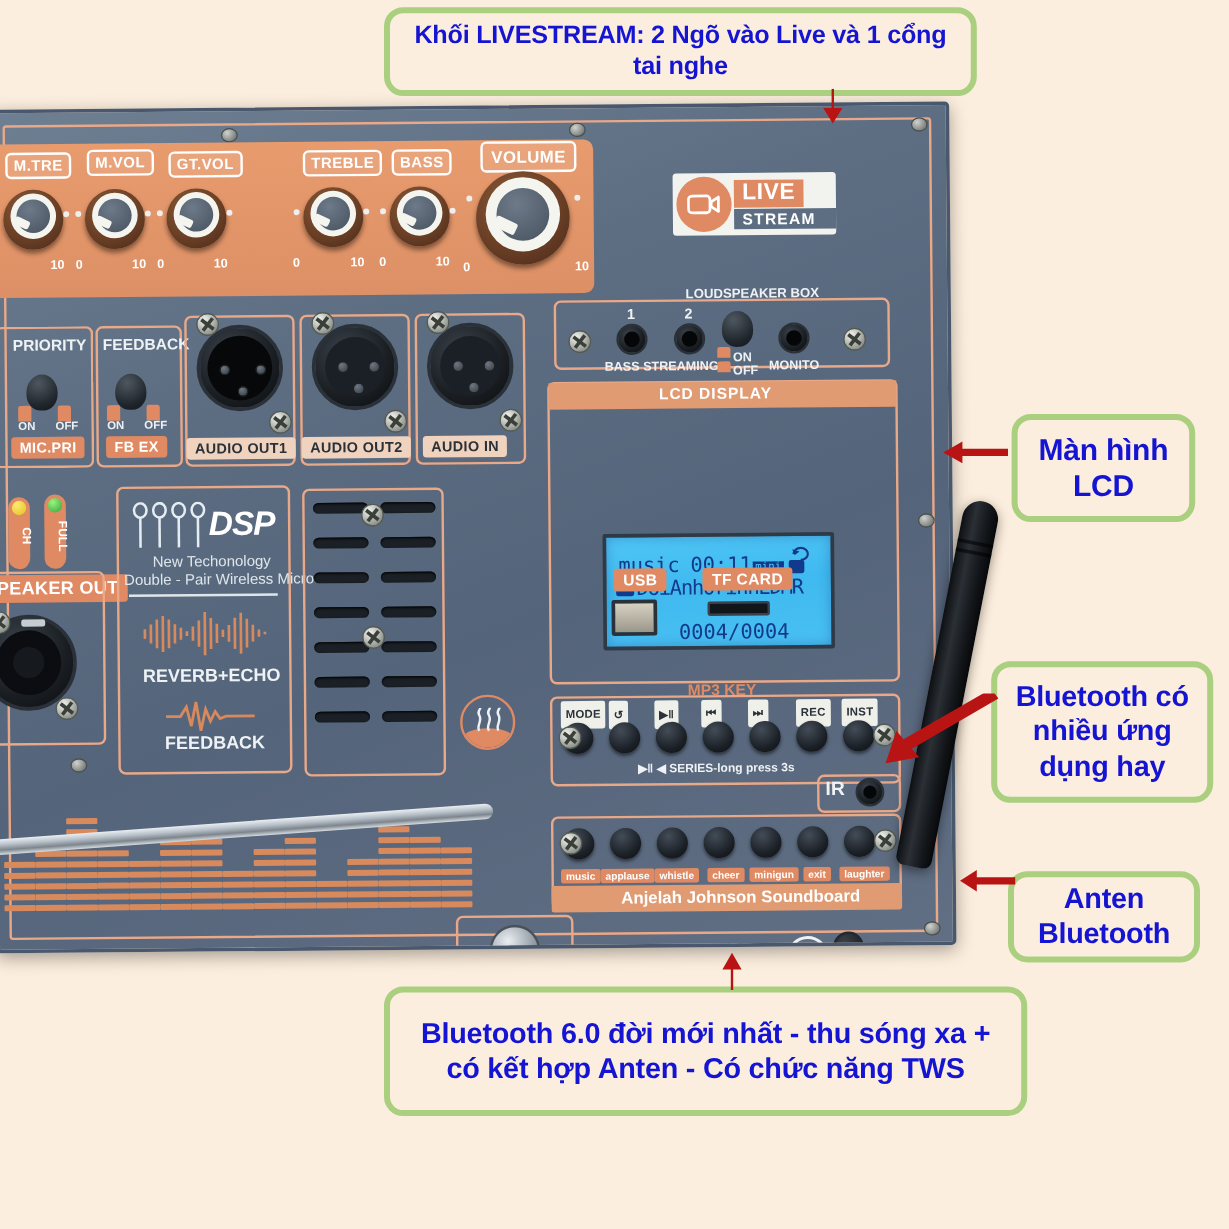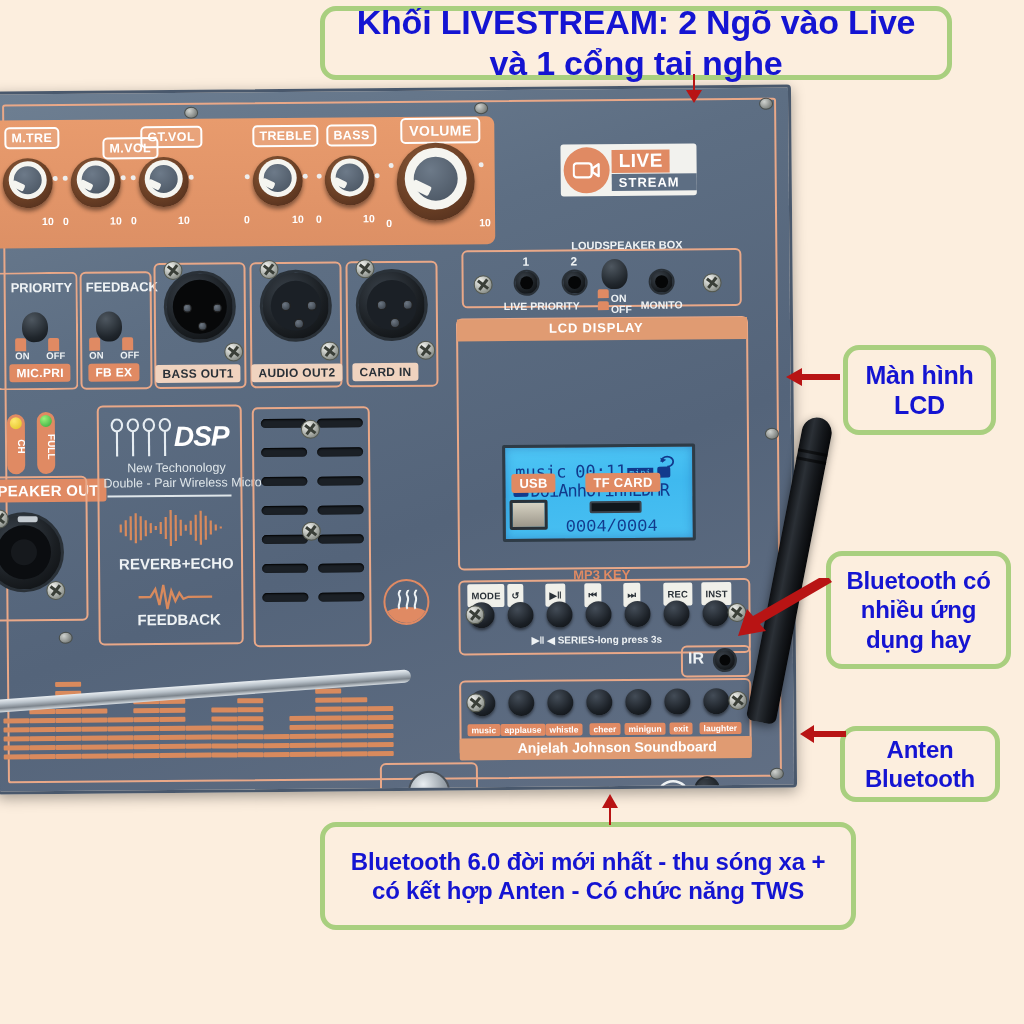--- a/index.html
+++ b/index.html
@@ -214,21 +214,21 @@
   <div class="screw" style="left:190px;top:14px;"></div>
   <div class="screw" style="left:480px;top:12px;"></div>
   <div class="screw" style="left:765px;top:10px;"></div>
   <div class="screw" style="left:768px;top:340px;"></div>
   <div class="screw" style="left:768px;top:600px;"></div>
   <div class="screw" style="left:770px;top:680px;"></div>
   <div class="screw" style="left:60px;top:538px;"></div>
 
   <div id="knob-zone">
     <div class="knob-label" style="left:20px;top:7px;">M.TRE</div>
-    <div class="knob-label" style="left:88px;top:18px;margin-left:30px;">M.VOL</div>
+    <div class="knob-label" style="left:88px;top:5px;">M.VOL</div>
     <div class="knob-label" style="left:156px;top:7px;">GT.VOL</div>
     <div class="knob-label" style="left:268px;top:7px;">TREBLE</div>
     <div class="knob-label" style="left:342px;top:7px;">BASS</div>
     <div class="knob-label" style="left:416px;top:1px;font-size:14px;padding:3px 7px;">VOLUME</div>
 
     <div class="knob" style="left:18px;top:38px;">
       <div class="ring"></div>
         <div class="cap"></div>
         <div class="pointer"></div>
     </div>
@@ -306,21 +306,21 @@
     <div class="hole" style="width:13px;height:13px;"></div>
   </div>
   <div class="jack" style="left:566px;top:180px;width:26px;height:26px;">
     <div class="hole" style="width:13px;height:13px;"></div>
   </div>
   <div class="toggle" style="left:606px;top:170px;"></div>
   <div class="jack" style="left:653px;top:180px;width:26px;height:26px;">
     <div class="hole" style="width:13px;height:13px;"></div>
   </div>
 
-  <div class="wtxt" style="left:508px;top:210px;font-size:10.5px;">LIVE PRIORITY</div>
+  <div class="wtxt" style="left:508px;top:210px;font-size:10.5px;">BASS STREAMING</div>
   <div class="wtxt" style="left:615px;top:203px;font-size:10.5px;">ON</div>
   <div class="wtxt" style="left:615px;top:214px;font-size:10.5px;">OFF</div>
   <div class="sw-tab" style="left:602px;top:200px;height:9px;"></div>
   <div class="sw-tab" style="left:602px;top:212px;height:9px;"></div>
   <div class="wtxt" style="left:645px;top:210px;font-size:10.5px;">MONITO</div>
 
   <div class="phillips" style="left:478px;top:185px;"></div>
   <div class="phillips" style="left:707px;top:185px;"></div>
 
   <div class="obox" style="left:0px;top:178px;width:82px;height:118px;border-left:none;"></div>
@@ -343,21 +343,21 @@
 
   <div class="obox" style="left:158px;top:170px;width:92px;height:126px;"></div>
   <div class="jack" style="left:168px;top:178px;width:72px;height:72px;border-width:3px;">
     <div class="hole" style="width:54px;height:54px;background:#070809;"></div>
     <div class="pin" style="left:16px;top:30px;width:9px;height:9px;"></div>
     <div class="pin" style="left:46px;top:30px;width:9px;height:9px;"></div>
     <div class="pin" style="left:31px;top:48px;width:9px;height:9px;"></div>
   </div>
   <div class="phillips" style="left:168px;top:168px;"></div>
   <div class="phillips" style="left:228px;top:250px;"></div>
-  <div class="otab" style="left:159px;top:272px;background:#f0d3bf;color:#2a3138;">BASS OUT1</div>
+  <div class="otab" style="left:159px;top:272px;background:#f0d3bf;color:#2a3138;">AUDIO OUT1</div>
 
   <div class="obox" style="left:254px;top:170px;width:92px;height:126px;"></div>
   <div class="jack" style="left:264px;top:178px;width:72px;height:72px;border-width:3px;">
     <div class="hole" style="width:50px;height:50px;background:#1b2026;"></div>
     <div class="pin" style="left:18px;top:28px;width:10px;height:10px;"></div>
     <div class="pin" style="left:44px;top:28px;width:10px;height:10px;"></div>
     <div class="pin" style="left:31px;top:46px;width:10px;height:10px;"></div>
   </div>
   <div class="phillips" style="left:264px;top:168px;"></div>
   <div class="phillips" style="left:324px;top:250px;"></div>
@@ -365,21 +365,21 @@
 
   <div class="obox" style="left:350px;top:170px;width:92px;height:126px;"></div>
   <div class="jack" style="left:360px;top:178px;width:72px;height:72px;border-width:3px;">
     <div class="hole" style="width:50px;height:50px;background:#1b2026;"></div>
     <div class="pin" style="left:18px;top:28px;width:10px;height:10px;"></div>
     <div class="pin" style="left:44px;top:28px;width:10px;height:10px;"></div>
     <div class="pin" style="left:31px;top:46px;width:10px;height:10px;"></div>
   </div>
   <div class="phillips" style="left:360px;top:168px;"></div>
   <div class="phillips" style="left:420px;top:250px;"></div>
-  <div class="otab" style="left:356px;top:272px;background:#f0d3bf;color:#2a3138;">CARD IN</div>
+  <div class="otab" style="left:356px;top:272px;background:#f0d3bf;color:#2a3138;">AUDIO IN</div>
 
   <div class="otab" style="left:10px;top:320px;width:18px;height:60px;padding:0;border-radius:9px;"></div>
   <div style="position:absolute;left:13px;top:323px;width:12px;height:12px;border-radius:50%;background:radial-gradient(circle at 35% 30%,#ffe970,#e0c020);"></div>
   <div style="position:absolute;left:8px;top:345px;width:22px;color:#fff;font-size:10px;font-weight:bold;writing-mode:vertical-rl;">CH</div>
 
   <div class="otab" style="left:40px;top:318px;width:18px;height:62px;padding:0;border-radius:9px;"></div>
   <div style="position:absolute;left:43px;top:321px;width:12px;height:12px;border-radius:50%;background:radial-gradient(circle at 35% 30%,#9cf27a,#2fa43b);"></div>
   <div style="position:absolute;left:38px;top:340px;width:22px;color:#fff;font-size:10px;font-weight:bold;writing-mode:vertical-rl;">FULL</div>
 
   <div class="otab" style="left:-8px;top:385px;font-size:15px;padding:3px 8px;">PEAKER OUT</div>
@@ -490,21 +490,21 @@
     <div style="position:absolute;left:153px;top:6px;">
       <svg width="20" height="13" viewBox="0 0 20 13">
         <path d="M3 7 A6 5 0 1 1 9 12" fill="none" stroke="#123a8c" stroke-width="1.8"></path>
         <path d="M2 3 L4 8 L8 5 Z" fill="#123a8c"></path>
       </svg>
     </div>
     <div style="position:absolute;left:152px;top:20px;width:13px;height:11px;background:#123a8c;border-radius:2px;"></div>
     <div style="position:absolute;left:8px;top:34px;width:15px;height:15px;background:#123a8c;border-radius:2px;"></div>
     <div class="lcd-t" style="left:25px;top:33px;font-size:17px;letter-spacing:-1px;">DoiAnhOrinnEDMR</div>
     <div style="position:absolute;left:7px;top:55px;width:17px;height:14px;background:#123a8c;border-radius:2px 4px 2px 2px;"></div>
-    <div class="lcd-t" style="left:60px;top:70px;font-size:17px;font-family:Liberation Mono, monospace;">0004/0004</div>
+    <div class="lcd-t" style="left:60px;top:70px;font-size:17px;">0004/0004</div>
   </div>
 
   <div class="otab" style="left:514px;top:384px;font-size:13px;padding:2px 8px;">USB</div>
   <div class="otab" style="left:588px;top:384px;font-size:13px;padding:2px 8px;">TF CARD</div>
   <div style="position:absolute;left:512px;top:410px;width:38px;height:30px;background:linear-gradient(180deg,#d6d2c2,#9b968a);border:3px solid #2a3138;border-radius:2px;"></div>
   <div style="position:absolute;left:592px;top:412px;width:52px;height:12px;background:#11161b;border:2px solid #3a434d;border-radius:2px;"></div>
 
   <div class="obox" style="left:460px;top:490px;width:292px;height:75px;"></div>
   <div style="position:absolute;left:575px;top:478px;color:#e08a63;font-size:13px;font-weight:bold;">MP3 KEY</div>
 
@@ -669,21 +669,21 @@
   <div style="position:absolute;left:694px;top:688px;width:26px;height:26px;border-radius:50%;background:radial-gradient(circle at 35% 30%,#3a4149,#14181c);border:2px solid #23292f;"></div>
 
 </div>
 
 <div id="bt-antenna">
   <div class="band" style="top:34px;"></div>
   <div class="band" style="top:42px;"></div>
 </div>
 <div id="wm-antenna"></div>
 
-<div class="callout" style="left:320px;top:6px;width:632px;height:74px;font-size:34px;display:flex;align-items:center;justify-content:center;padding:0 14px;">Khối LIVESTREAM: 2 Ngõ vào Live và 1 cổng tai nghe</div>
+<div class="callout" style="left:320px;top:6px;width:494px;height:74px;font-size:21px;display:flex;align-items:center;justify-content:center;padding:0 14px;">Khối LIVESTREAM: 2 Ngõ vào Live và 1 cổng tai nghe</div>
 <svg class="arrow" style="left:680px;top:74px;" width="30" height="30">
   <path d="M13 0 L13 16 L6 16 L14 29 L22 16 L15 16 L15 0 Z" fill="#b81414"></path>
 </svg>
 
 <div class="callout" style="left:843px;top:345px;width:153px;height:90px;font-size:25px;display:flex;align-items:center;justify-content:center;padding:0 8px;">Màn hình LCD</div>
 <svg class="arrow" style="left:786px;top:365px;" width="56" height="24">
   <path d="M0 12 L16 3 L16 9 L54 9 L54 15 L16 15 L16 21 Z" fill="#b81414"></path>
 </svg>
 
 <div class="callout" style="left:826px;top:551px;width:185px;height:118px;font-size:24px;display:flex;align-items:center;justify-content:center;padding:0 8px;">Bluetooth có nhiều ứng dụng hay</div>

